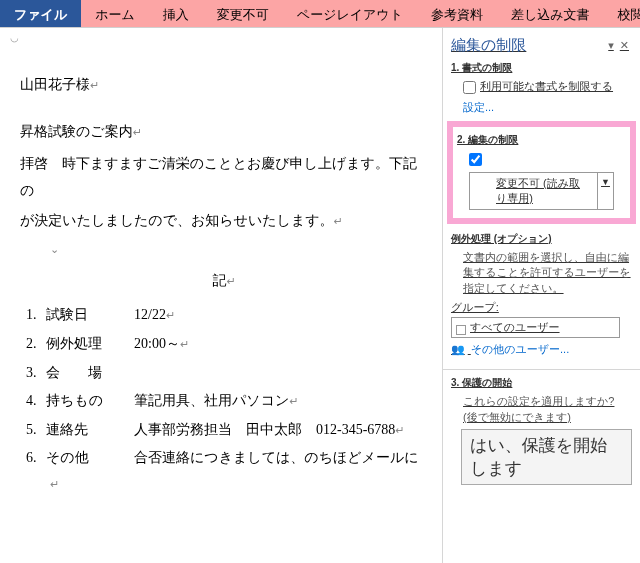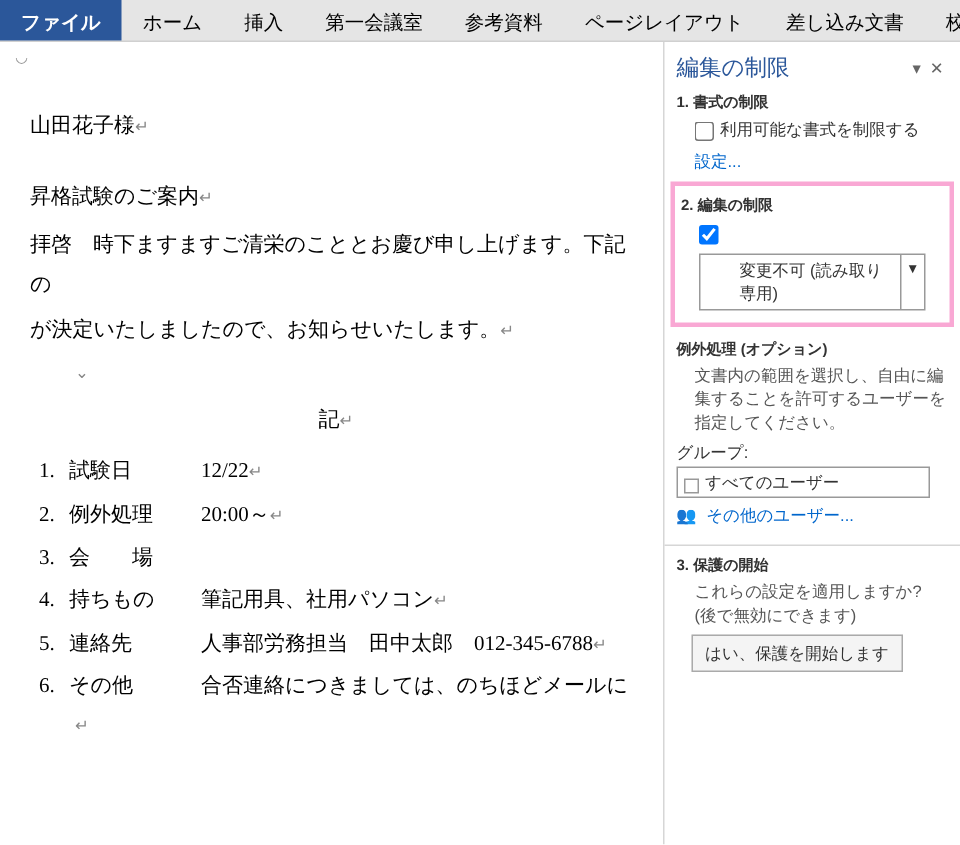--- a/index.html
+++ b/index.html
@@ -9,21 +9,21 @@
       width: 640px;
       height: 563px;
       background: #fff;
       overflow: hidden;
     }
     .ribbon {
       display: flex;
       height: 28px;
       border-bottom: 1px solid #d0d0d0;
       align-items: stretch;
-      background: #e5e5e5;
+      background: #fca5a5;
     }
     .ribbon-tab {
       padding: 6px 14px;
       font-size: 13px;
       cursor: pointer;
       white-space: nowrap;
     }
     .ribbon-tab.file {
       background: #2b579a;
       color: #fff;
@@ -65,20 +65,21 @@
     .mini-dot { color:#888; font-size:11px; margin-left:30px; }
 
     .pane {
       width: 198px;
       border-left: 1px solid #d6d6d6;
       padding: 8px 8px 0 8px;
       background: #fff;
       position: relative;
       font-size: 11px;
       color: #333;
+      text-decoration: underline;
     }
     .pane-header {
       display: flex;
       align-items: center;
       margin-bottom: 6px;
     }
     .pane-title {
       font-size: 15px;
       color: #2b579a;
       flex: 1;
@@ -104,21 +105,21 @@
     }
     .chk-row input { margin-top: 2px; }
     .link {
       color: #0066cc;
       cursor: pointer;
       margin-left: 12px;
       display: inline-block;
       margin-bottom: 4px;
     }
     .red-box {
-      border: 3px solid #f9a8d4;
+      border: 6px solid #f9a8d4;
       padding: 6px 4px 8px;
       margin: 2px -4px 8px -4px;
     }
     .select-box {
       display: flex;
       border: 1px solid #999;
       margin: 4px 12px 0;
       font-size: 11px;
       background: #fff;
       padding-left: 20px;
@@ -141,42 +142,42 @@
       background: #fff;
     }
     .group-box .mini-chk {
       width:10px;height:10px;border:1px solid #999;margin-right:4px;
     }
     .hr { border-top:1px solid #d6d6d6; margin: 8px -8px 6px; }
     .btn {
       border: 1px solid #aaa;
       background: #f4f4f4;
       padding: 4px 8px;
-      font-size: 11px;
+      font-size: 17px;
       display: inline-block;
       margin-left: 10px;
       cursor: pointer;
     }
     .users-icon {
       color:#2b579a;
       margin-right:3px;
       font-size:11px;
     }
     .descr { margin-left:12px; color:#555; line-height:1.4; margin-bottom:4px; }
   </style>
 </head>
 <body>
 
 <div class="ribbon">
   <div class="ribbon-tab file">ファイル</div>
   <div class="ribbon-tab">ホーム</div>
   <div class="ribbon-tab">挿入</div>
-  <div class="ribbon-tab">第一会議室</div>
+  <div class="ribbon-tab">変更不可</div>
+  <div class="ribbon-tab">ページレイアウト</div>
   <div class="ribbon-tab">参考資料</div>
-  <div class="ribbon-tab">ページレイアウト</div>
   <div class="ribbon-tab">差し込み文書</div>
   <div class="ribbon-tab">校閲</div>
 
 </div>
 
 <div class="content-wrap">
   <div class="doc-area">
     <span class="ruler-dot">◡</span>
     <div class="doc-text">
       <div class="addressee"><span>山田花子様</span><span class="nl">↵</span></div>

